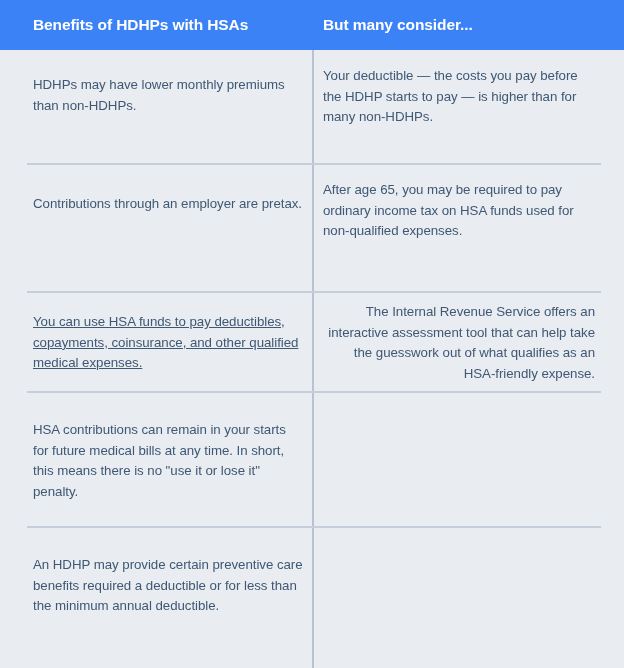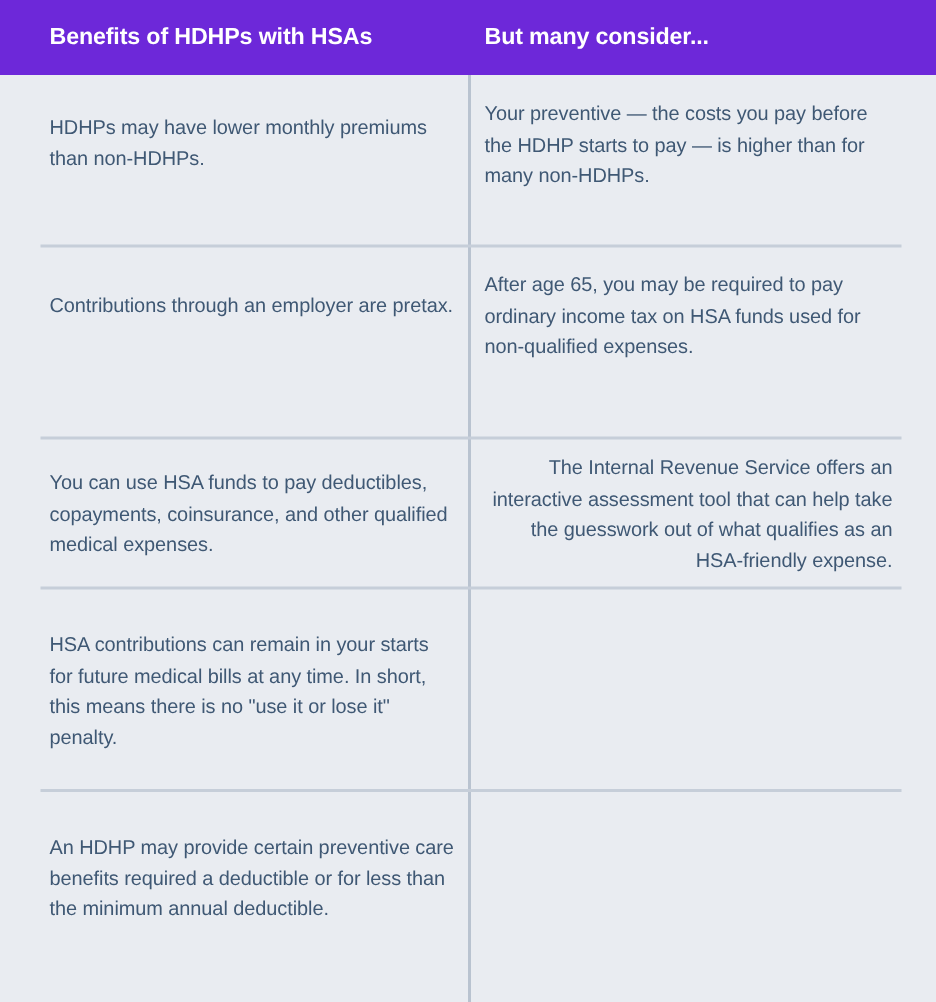--- a/index.html
+++ b/index.html
@@ -22,21 +22,21 @@
     box-sizing: border-box;
   }
 
   
   .thead {
     position: absolute;
     top: 0;
     left: 0;
     width: 624px;
     height: 50px;
-    background: #6d28d9;
+    background: #3b82f6;
     display: flex;
     align-items: center;
   }
   .th {
     color: #ffffff;
     font-size: 15.5px;
     font-weight: bold;
     letter-spacing: -0.1px;
     white-space: nowrap;
   }
@@ -102,32 +102,32 @@
     <div class="th th-left">Benefits of HDHPs with HSAs</div>
     <div class="th th-right">But many consider...</div>
   </div>
 
   <div class="col-divider"></div>
 
   <div class="tbody">
 
     <div class="row" style="top:0px;height:115px;">
       <div class="cell cell-left" style="top:25px;">HDHPs may have lower monthly premiums than non-HDHPs.</div>
-      <div class="cell cell-right" style="top:16px;">Your preventive — the costs you pay before the HDHP starts to pay — is higher than for many non-HDHPs.</div>
+      <div class="cell cell-right" style="top:16px;">Your deductible — the costs you pay before the HDHP starts to pay — is higher than for many non-HDHPs.</div>
       <div class="row-line" style="top:113px;"></div>
     </div>
 
     <div class="row" style="top:115px;height:128px;">
       <div class="cell cell-left" style="top:29px;">Contributions through an employer are pretax.</div>
       <div class="cell cell-right" style="top:15px;">After age 65, you may be required to pay ordinary income tax on HSA funds used for non-qualified expenses.</div>
       <div class="row-line" style="top:126px;"></div>
     </div>
 
     <div class="row" style="top:243px;height:100px;">
-      <div class="cell cell-left" style="top:19px;">You can use HSA funds to pay deductibles, copayments, coinsurance, and other qualified medical expenses.</div>
+      <div class="cell cell-left" style="top:19px;text-decoration:underline;">You can use HSA funds to pay deductibles, copayments, coinsurance, and other qualified medical expenses.</div>
       <div class="cell cell-right" style="top:9px;text-align:right;">The Internal Revenue Service offers an interactive assessment tool that can help take the guesswork out of what qualifies as an HSA-friendly expense.</div>
       <div class="row-line" style="top:98px;"></div>
     </div>
 
     <div class="row" style="top:343px;height:135px;">
       <div class="cell cell-left" style="top:27px;">HSA contributions can remain in your starts for future medical bills at any time. In short, this means there is no "use it or lose it" penalty.</div>
       <div class="cell cell-right" style="top:27px;"></div>
       <div class="row-line" style="top:133px;"></div>
     </div>
 

